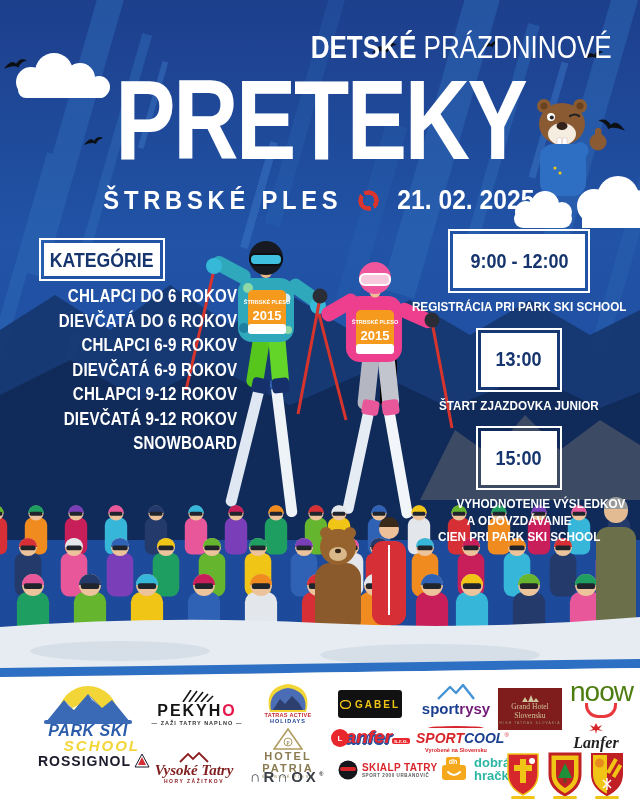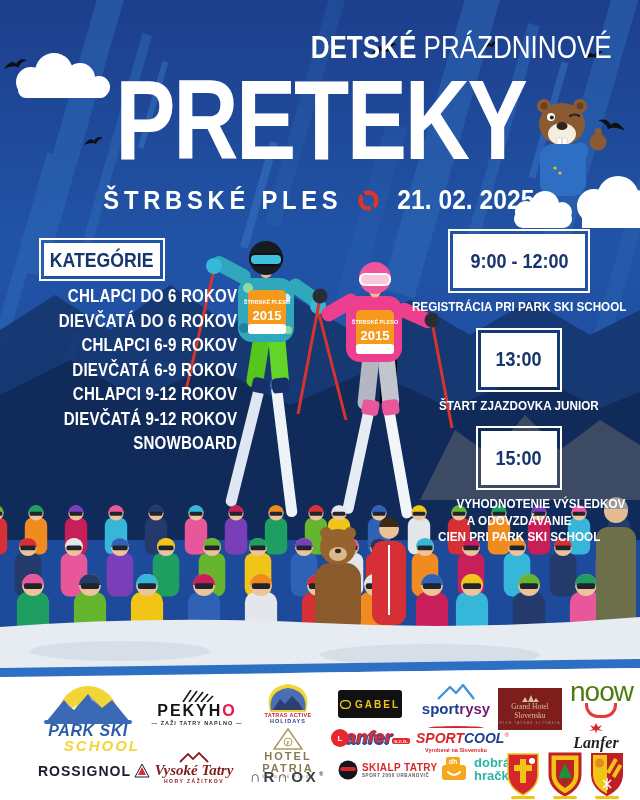--- a/index.html
+++ b/index.html
@@ -464,21 +464,21 @@
       <svg width="92" height="42" viewBox="0 0 92 42" style="margin:0 auto;">
         <circle cx="46" cy="34" r="30" fill="#f2d537"></circle>
         <path d="M4 40 L22 18 L32 28 L46 12 L60 26 L70 18 L88 40 Z" fill="#3a69b5"></path>
         <path d="M22 18 L27 24 L32 28 L36 23 L30 26 Z M46 12 L52 19 L58 24 L50 18 Z" fill="#fff" opacity=".85"></path>
         <rect x="2" y="38" width="88" height="4" rx="2" fill="#3a69b5"></rect>
       </svg>
       <div class="psk1">PARK SKI</div>
       <div class="psk2">SCHOOL</div>
     </div>
 
-    <div class="logo ross" style="left:36px;top:95px;width:116px;">
+    <div class="logo ross" style="left:36px;top:85px;width:116px;">
       <span>ROSSIGNOL</span>
       <svg width="16" height="15" viewBox="0 0 16 15">
         <path d="M8 0 L15 13 L1 13 Z" fill="#fff" stroke="#1b1b2c" stroke-width="1"></path>
         <path d="M8 3 L12 11 L4 11 Z" fill="#d62f35"></path>
       </svg>
     </div>
 
     <div class="logo" style="left:148px;top:22px;width:98px;">
       <svg width="40" height="12" viewBox="0 0 40 12" style="margin:0 auto;">
         <g stroke="#141414" stroke-width="1.6">

